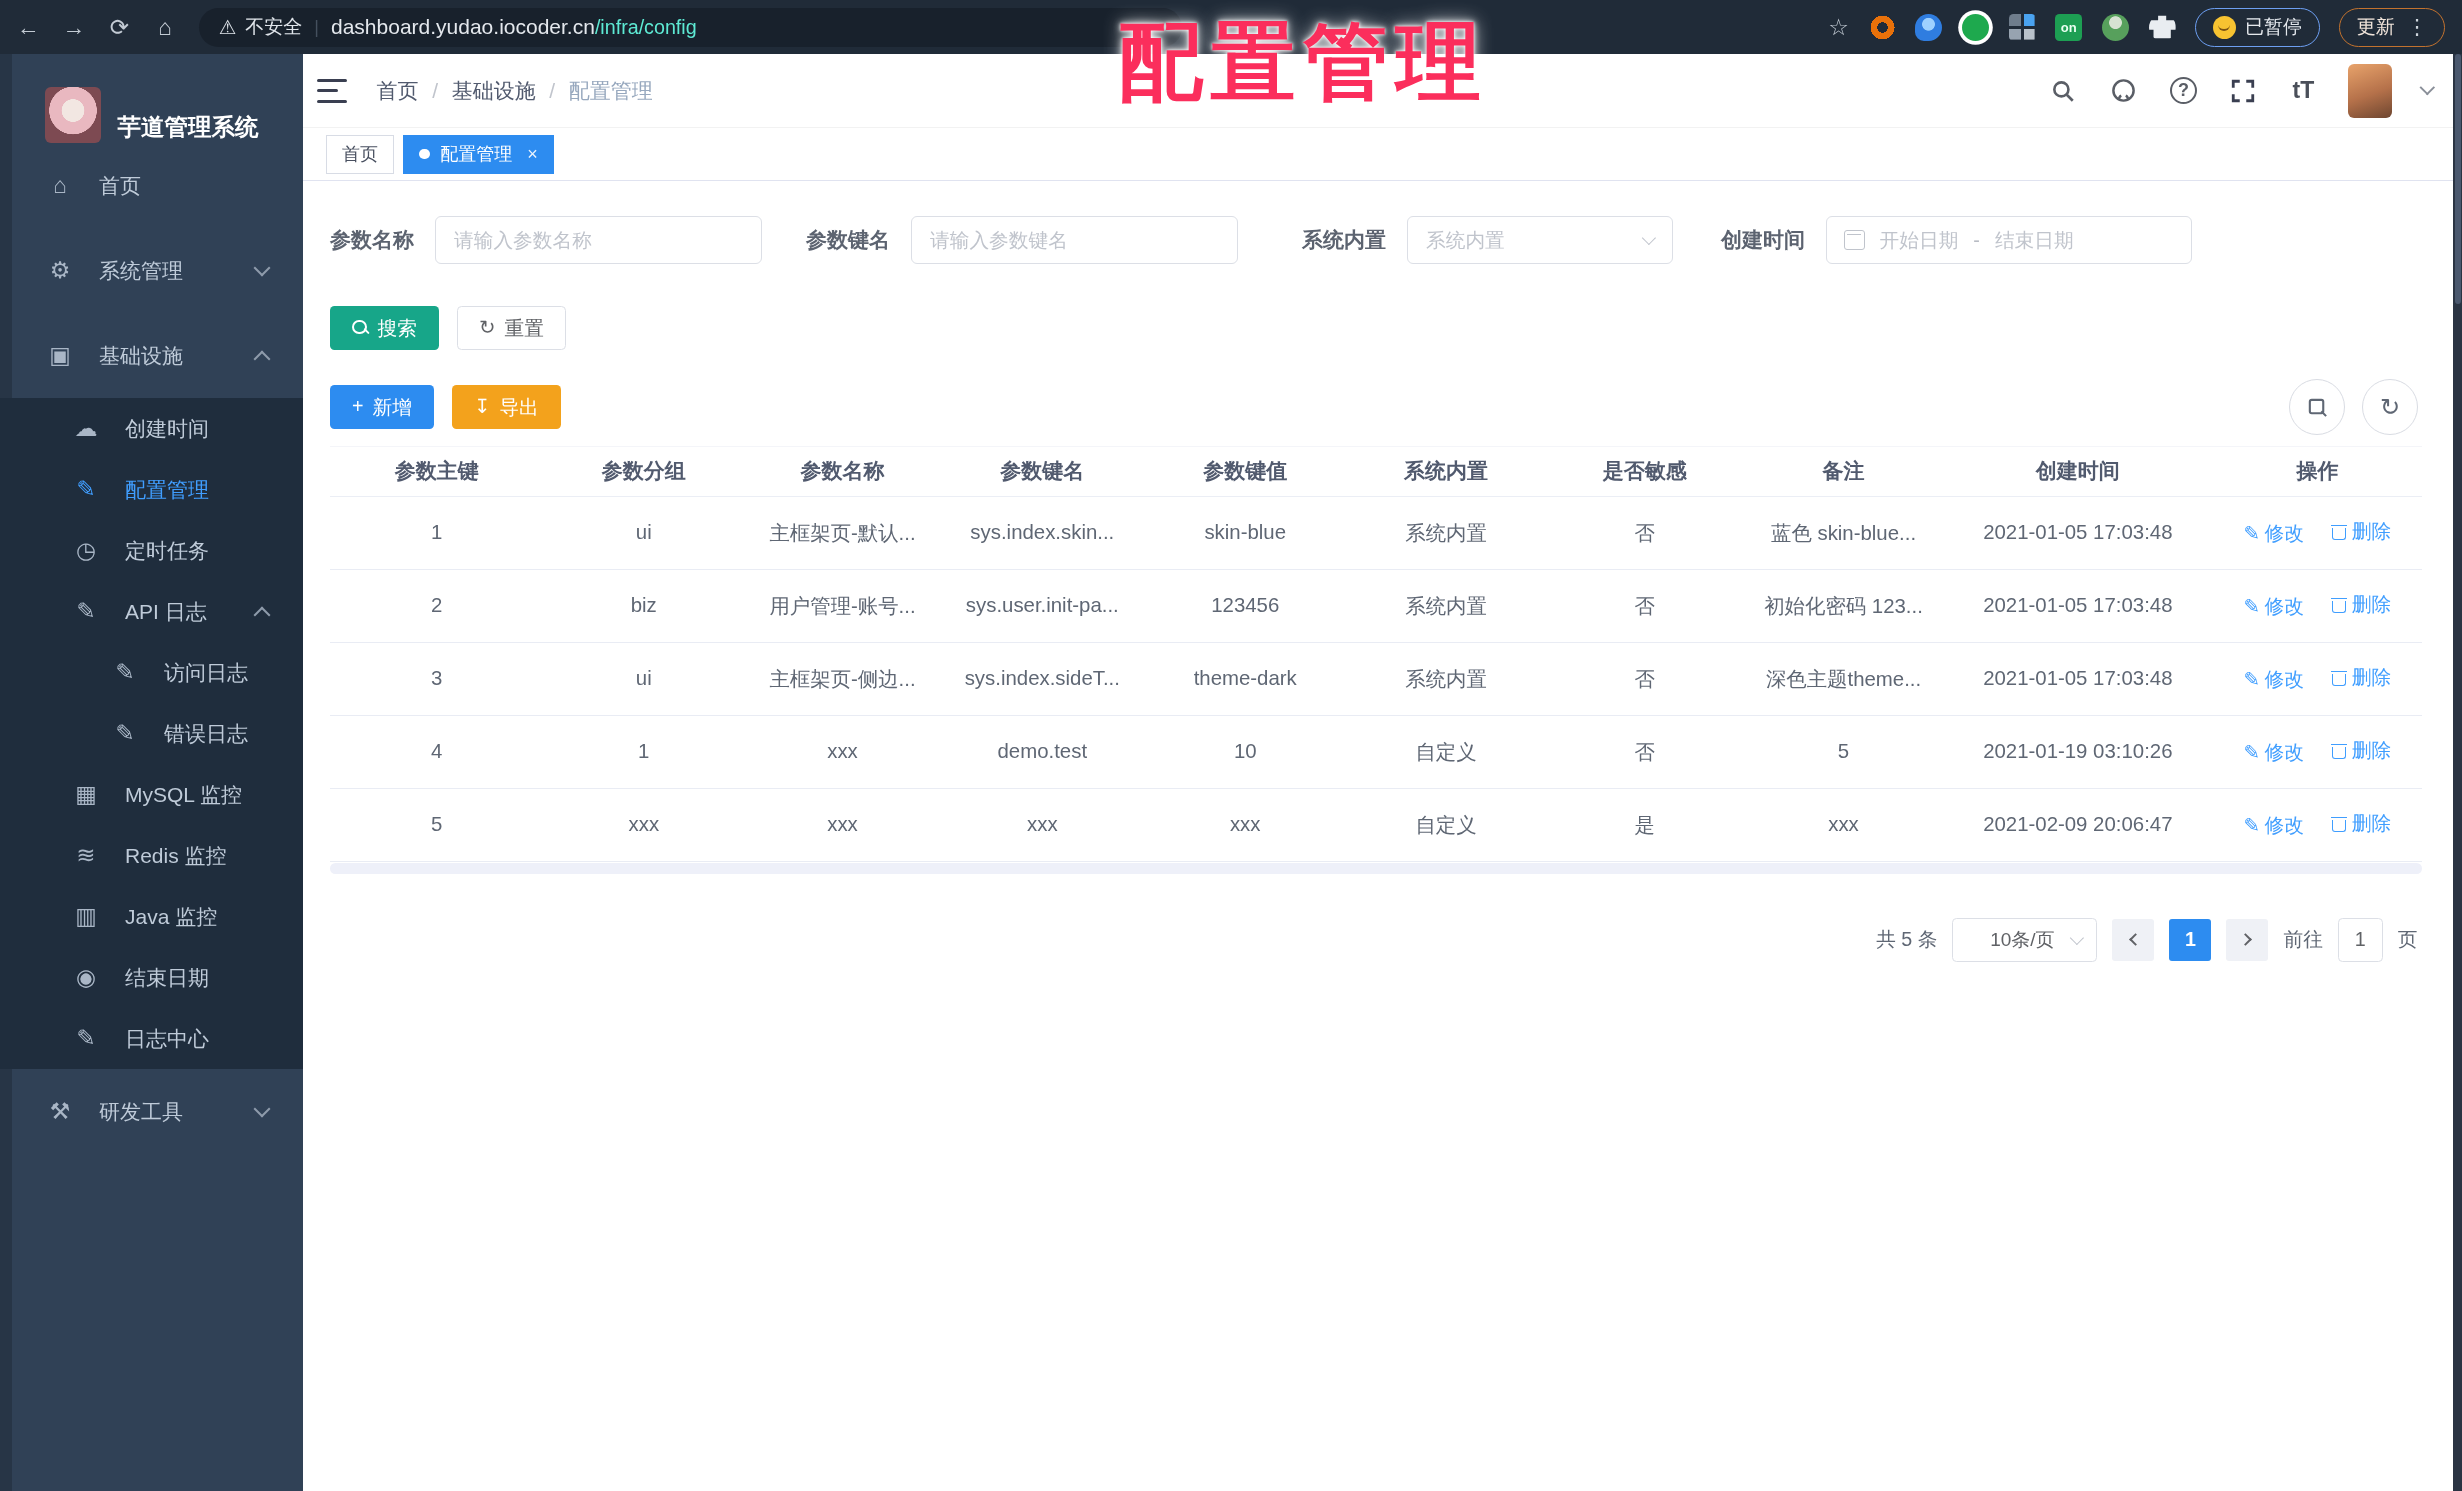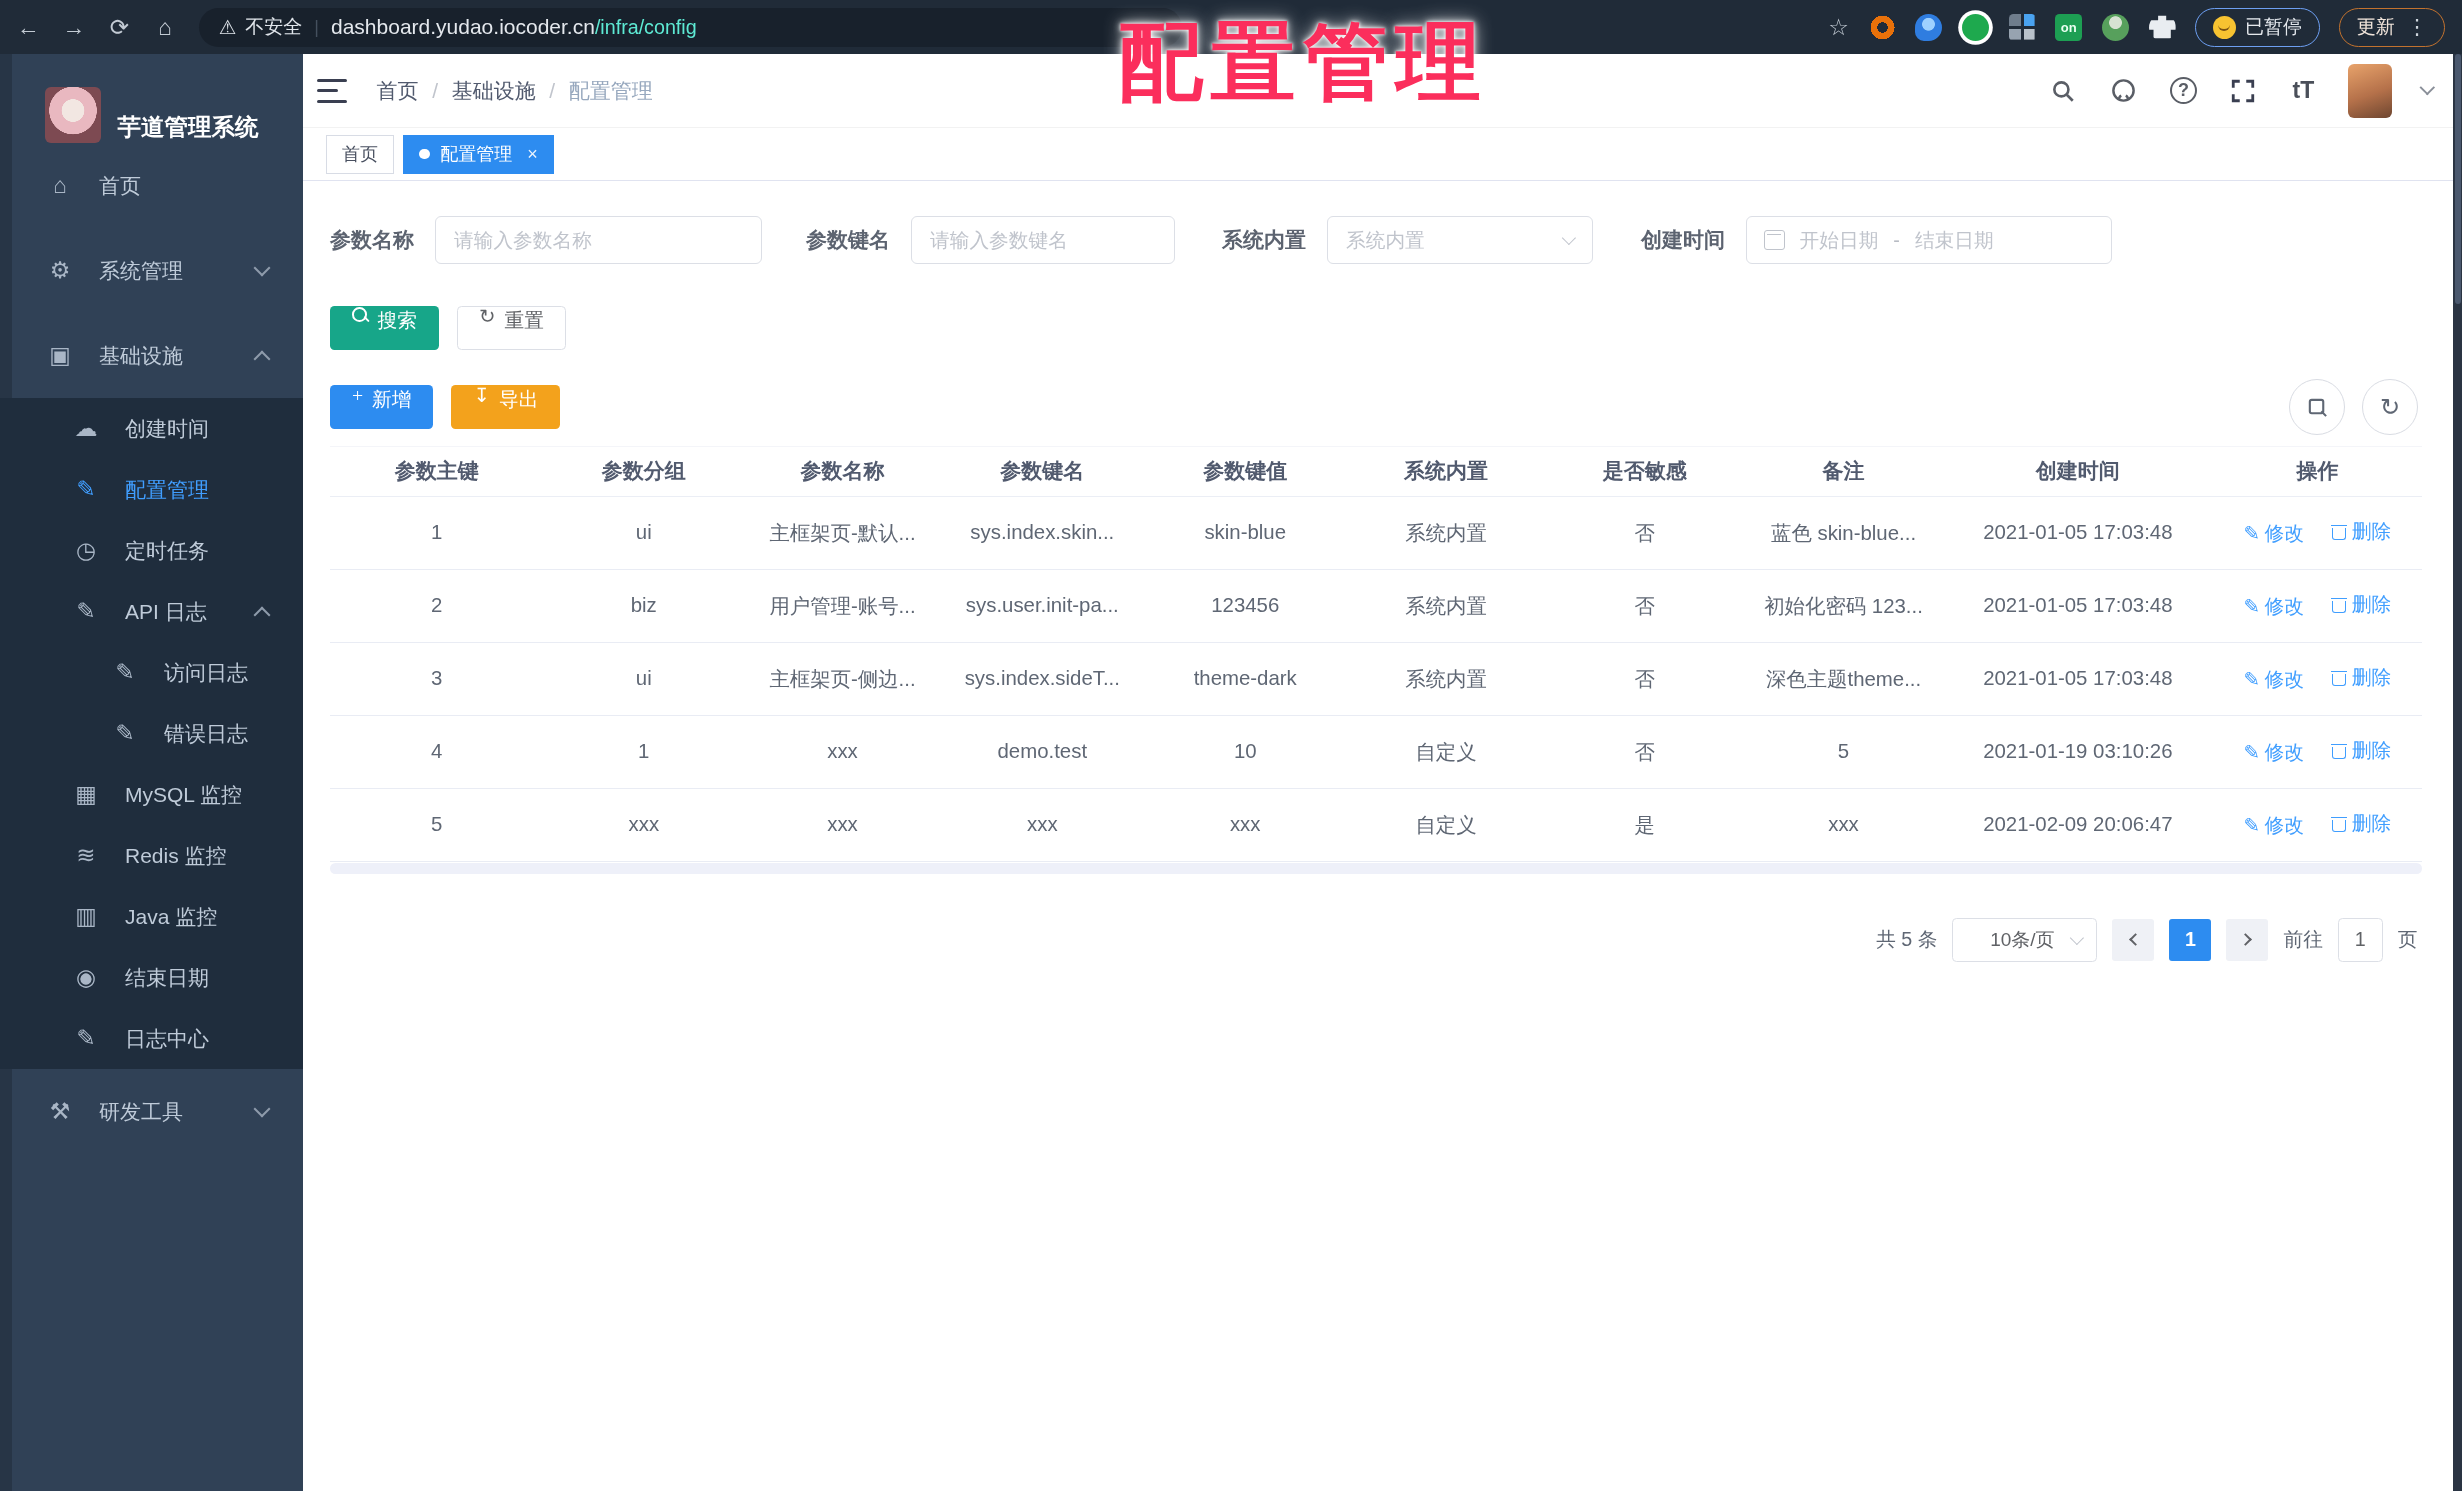--- a/index.html
+++ b/index.html
@@ -81,32 +81,32 @@
   .tag .x { font-size:18px; margin-left:4.5px; opacity:.9; }
 
   .content { position:relative; padding:35px 32px 0 27px; }
 
   .filters { display:flex; align-items:center; }
   .flabel { font-size:21px; font-weight:600; color:#5c6370; margin-right:21px; white-space:nowrap; }
   .finput { height:48px; border:0.8px solid #dcdfe6; border-radius:6px; display:flex; align-items:center; padding:0 18px; background:#fff; cursor:text; }
   .finput input { border:none; outline:none; font-size:19.7px; color:#606266; width:100%; background:transparent; }
   .finput input::placeholder { color:#c0c4cc; }
   .w-name { width:327px; margin-right:44px; }
-  .w-key { width:264px; margin-right:47px; }
+  .w-key { width:327px; margin-right:64px; }
   .fselect { width:266px; height:48px; border:0.8px solid #dcdfe6; border-radius:6px; display:flex; align-items:center; padding:0 18px; color:#c0c4cc; font-size:19.7px; cursor:pointer; margin-right:48px; position:relative; }
   .fselect .sv { flex:1; }
   .schev { width:9.8px; height:9.8px; border-right:1.9px solid #c0c4cc; border-bottom:1.9px solid #c0c4cc; transform:rotate(45deg); margin-top:-4.5px; }
   .fdate { width:366px; height:48px; border:0.8px solid #dcdfe6; border-radius:6px; display:flex; align-items:center; padding:0 16.6px; gap:15px; color:#c0c4cc; font-size:19.7px; cursor:pointer; }
   .calico { width:21px; height:19.7px; border:1.9px solid #c0c4cc; border-radius:3px; position:relative; }
   .calico::before { content:""; position:absolute; left:2.3px; top:3px; right:2.3px; border-top:1.9px solid #c0c4cc; }
   .fdate .dsep { color:#b8bcc4; }
 
   .btnrow { display:flex; gap:18px; margin-top:42px; }
   .btnrow2 { display:flex; gap:18px; margin-top:35px; }
-  .btn { height:44px; border-radius:4.5px; font-size:19.7px; display:flex; align-items:flex-start; gap:9px; padding:0 21px; cursor:pointer; border:0.8px solid transparent;font-family:Liberation Serif, serif; }
+  .btn { height:44px; border-radius:4.5px; font-size:19.7px; display:flex; align-items:center; gap:9px; padding:0 21px; cursor:pointer; border:0.8px solid transparent; }
   .btn-search { background:#17a689; color:#fff; }
   .btn-reset { background:#fff; color:#606266; border-color:#dcdfe6; }
   .btn-create { background:#2d8cf0; color:#fff; }
   .btn-export { background:#f3a21c; color:#fff; }
   .bico { font-size:19.7px; line-height:1; }
   .mag { width:16.6px; height:16.6px; position:relative; }
   .mag::before { content:""; position:absolute; left:0; top:0; width:10.6px; height:10.6px; border:2.3px solid currentColor; border-radius:50%; }
   .mag::after { content:""; position:absolute; left:10.6px; top:10.6px; width:6.8px; height:2.3px; background:currentColor; transform:rotate(45deg); border-radius:1.5px; }
 
   .table-tools { position:absolute; right:36px; top:198px; display:flex; gap:16.6px; }

